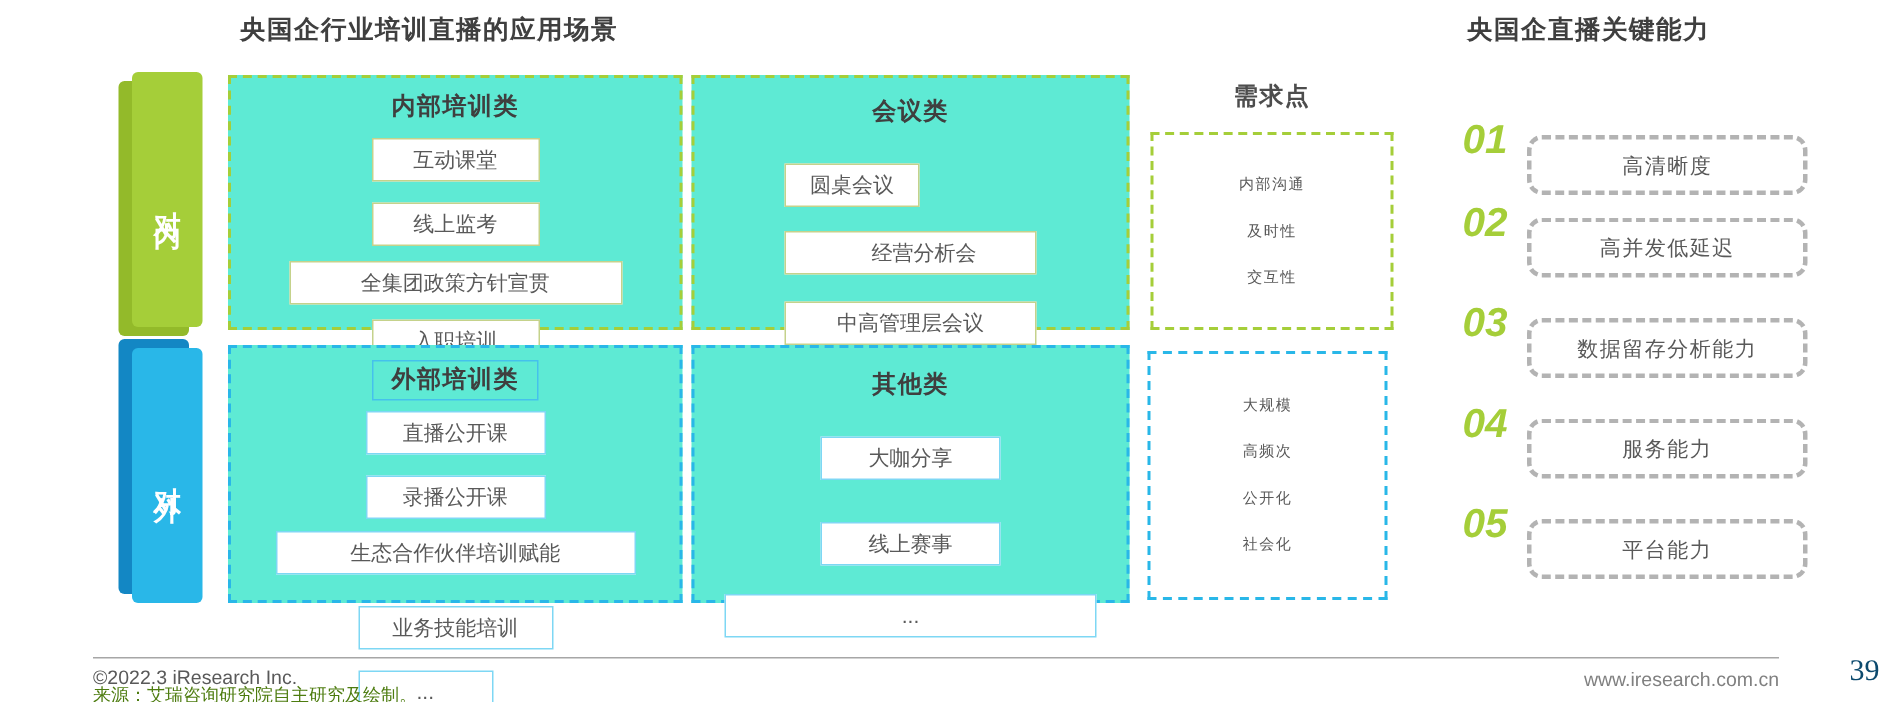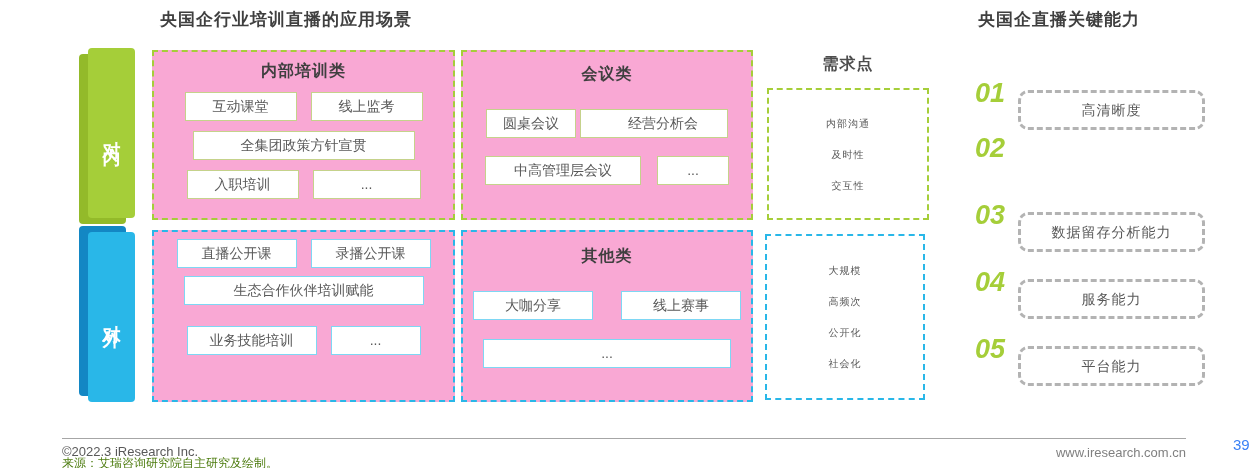--- a/index.html
+++ b/index.html
@@ -11,26 +11,26 @@
   .title-left{left:160px;width:760px;}
   .title-right{left:978px;width:230px;}
 
   
   .vlabel{position:absolute;width:47px;height:170px;border-radius:4px;display:flex;align-items:center;justify-content:center;}
   .vlabel span{writing-mode:vertical-rl;text-orientation:upright;color:#fff;font-size:18px;font-weight:bold;letter-spacing:7px;}
   .vlabel.green{background:var(--green);box-shadow:-9px 6px 0 0 var(--green-dark);}
   .vlabel.blue{background:var(--blue);box-shadow:-9px -6px 0 0 var(--blue-dark);}
 
   
-  .catbox{position:absolute;border:2px dashed;box-sizing:border-box;display:flex;flex-direction:column;align-items:center;background:#f9a8d4;}
+  .catbox{position:absolute;border:2px dashed;box-sizing:border-box;display:flex;flex-direction:column;align-items:center;background:#5eead4;}
   .catbox.green{border-color:var(--green);}
   .catbox.blue{border-color:var(--blue);}
   .cat-title{font-size:16px;font-weight:bold;color:#3f3f3f;letter-spacing:1px;}
   .cat-title.boxed{border:1px solid #45c1ec;padding:2px 12px;}
-  .irow{display:flex;justify-content:center;gap:14px;}
+  .irow{display:flex;justify-content:center;gap:14px;flex-direction:column;}
   .item{border:1px solid;height:29px;line-height:27px;box-sizing:border-box;text-align:center;font-size:14px;color:#595959;background:#fff;}
   .item.g{border-color:#c5d28b;}
   .item.b{border-color:#7ed7f4;}
 
   
   .demand-title{position:absolute;left:767px;width:162px;top:54px;text-align:center;font-size:16px;font-weight:bold;color:#4d4d4d;letter-spacing:1px;}
   .demandbox{position:absolute;border:2px dashed;box-sizing:border-box;display:flex;flex-direction:column;align-items:center;justify-content:center;font-size:10px;color:#595959;background:#fff;}
   .demandbox.green{border-color:var(--green);}
   .demandbox.blue{border-color:var(--blue);}
   .demandbox div{line-height:31px;letter-spacing:1px;}
@@ -39,21 +39,21 @@
   .cap{position:absolute;left:975px;width:240px;height:52px;}
   .cap-num{position:absolute;left:0;top:-4px;font-size:27px;font-weight:bold;font-style:italic;color:var(--green);}
   .cap-box{position:absolute;left:43px;top:8px;width:187px;height:40px;box-sizing:border-box;border:3px dashed var(--dash-gray);
            border-radius:10px;text-align:center;line-height:34px;font-size:14px;color:#595959;letter-spacing:1px;}
 
   
   .source{position:absolute;left:62px;top:415px;font-size:12px;color:#4d7c0f;margin-top:40px;}
   .footer-line{position:absolute;left:62px;top:438px;width:1124px;height:0;border-top:1px solid #a6a6a6;}
   .copyright{position:absolute;left:62px;top:444px;font-size:13px;color:#595959;}
   .website{position:absolute;left:986px;top:445px;width:200px;text-align:right;font-size:13px;color:#808080;}
-  .pagenum{position:absolute;left:1233px;top:436px;font-size:15px;color:#3b82f6;}
+  .pagenum{position:absolute;left:1233px;top:436px;font-size:20px;color:#0c4a6e;font-family:Liberation Serif, serif;}
 </style>
 </head>
 <body>
 
 <div class="title title-left">央国企行业培训直播的应用场景</div>
 <div class="title title-right">央国企直播关键能力</div>
 
 <div class="vlabel green" style="left:88px;top:48px;">
   <span>对内</span>
 </div>
@@ -68,42 +68,43 @@
     <div class="item g" style="width:222px;">全集团政策方针宣贯</div>
   </div>
   <div class="irow" style="margin-top:10px;">
     <div class="item g" style="width:112px;">入职培训</div>
     <div class="item g" style="width:108px;">...</div>
   </div>
 </div>
 
 <div class="catbox green" style="left:461px;top:50px;width:292px;height:170px;">
   <div class="cat-title" style="margin-top:12px;">会议类</div>
-  <div class="irow" style="margin-top:24px;gap:4px;">
+  <div class="irow" style="margin-top:24px;gap:16px;">
     <div class="item g" style="width:90px;">圆桌会议</div>
-    <div class="item g" style="width:148px;padding-left:18px;">经营分析会</div>
+    <div class="item g" style="width:168px;padding-left:18px;">经营分析会</div>
   </div>
   <div class="irow" style="margin-top:18px;gap:16px;">
-    <div class="item g" style="width:156px;">中高管理层会议</div>
+    <div class="item g" style="width:168px;">中高管理层会议</div>
     <div class="item g" style="width:72px;">...</div>
   </div>
 </div>
 
 <div class="demand-title">需求点</div>
 <div class="demandbox green" style="left:767px;top:88px;width:162px;height:132px;">
   <div>内部沟通</div>
   <div>及时性</div>
   <div>交互性</div>
 </div>
 
 <div class="vlabel blue" style="left:88px;top:232px;">
   <span>对外</span>
 </div>
 
 <div class="catbox blue" style="left:152px;top:230px;width:303px;height:172px;">
+  <div class="cat-title boxed" style="margin-top:8px;">外部培训类</div>
   <div class="irow" style="margin-top:7px;">
     <div class="item b" style="width:120px;">直播公开课</div>
     <div class="item b" style="width:120px;">录播公开课</div>
   </div>
   <div class="irow" style="margin-top:8px;">
     <div class="item b" style="width:240px;">生态合作伙伴培训赋能</div>
   </div>
   <div class="irow" style="margin-top:21px;">
     <div class="item b" style="width:130px;">业务技能培训</div>
     <div class="item b" style="width:90px;">...</div>
@@ -127,20 +128,21 @@
   <div>公开化</div>
   <div>社会化</div>
 </div>
 
 <div class="cap" style="top:82px;">
   <span class="cap-num">01</span>
   <span class="cap-box">高清晰度</span>
 </div>
 <div class="cap" style="top:137px;">
   <span class="cap-num">02</span>
+  <span class="cap-box">高并发低延迟</span>
 </div>
 <div class="cap" style="top:204px;">
   <span class="cap-num">03</span>
   <span class="cap-box">数据留存分析能力</span>
 </div>
 <div class="cap" style="top:271px;">
   <span class="cap-num">04</span>
   <span class="cap-box">服务能力</span>
 </div>
 <div class="cap" style="top:338px;">

